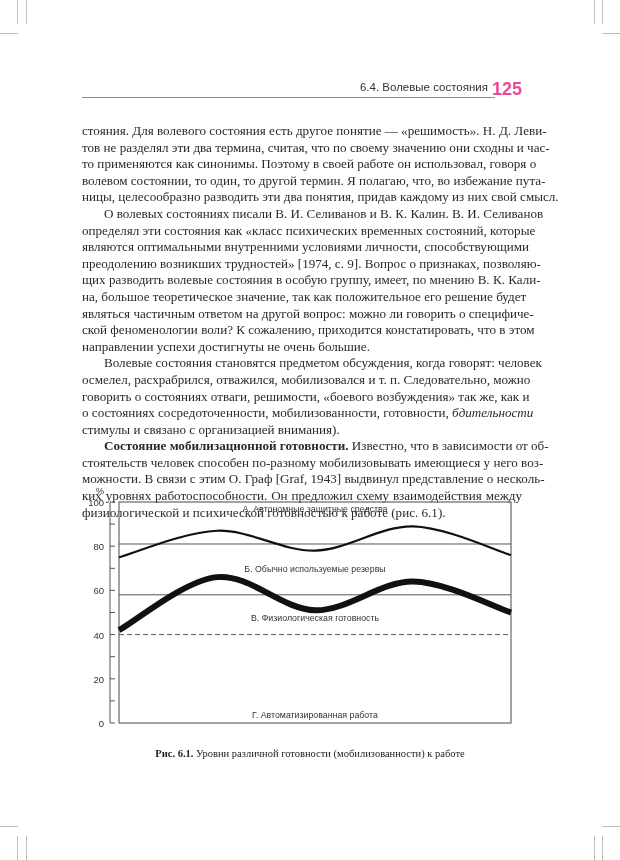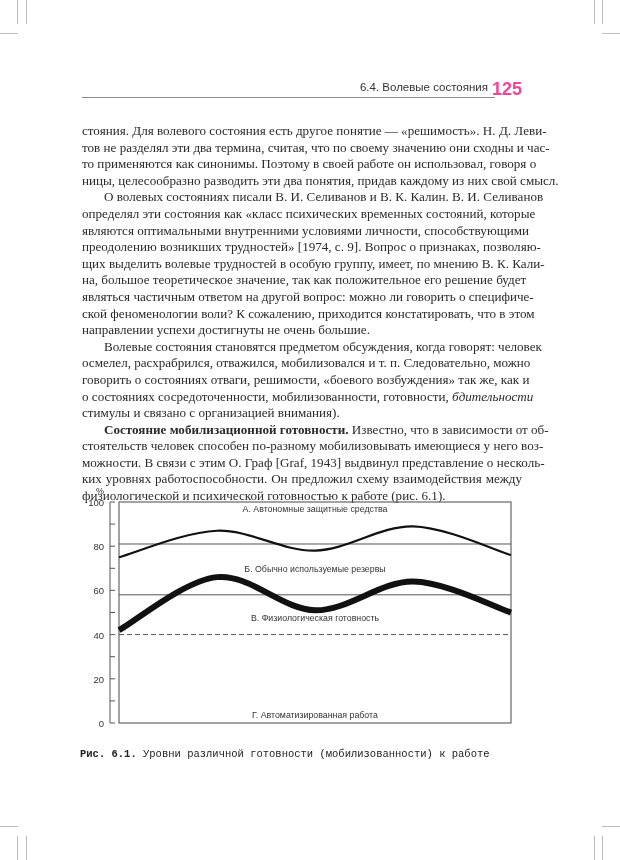--- a/index.html
+++ b/index.html
@@ -8,21 +8,21 @@
   .running-head { position:absolute; left:82px; top:80px; width:440px; height:20px; }
   .rh-rule { position:absolute; left:0; top:17px; width:413px; height:1px; background:#8a8a8a; }
   .rh-title { position:absolute; right:34px; top:1px; font-family:"Liberation Sans","DejaVu Sans",sans-serif; font-size:11.5px; color:#333;text-align:right; }
   .rh-page { position:absolute; right:0; top:-1px; font-family:"Liberation Sans","DejaVu Sans",sans-serif; font-weight:bold; font-size:18px; color:#ec4899; }
   .text { position:absolute; left:82px; top:123px; width:440px; font-size:13.1px; line-height:16.6px; text-align:justify; hyphens:manual; }
   .text p { margin:0; text-indent:0; }
   .text p span.line { display:block; text-align:justify; text-align-last:justify; white-space:nowrap; }
   .text p span.line.last { text-align-last:left; }
   .chart { position:absolute; left:80px; top:480px; width:460px; height:260px; }
   .chart svg text { font-family:"Liberation Sans","DejaVu Sans",sans-serif; }
-  .caption { position:absolute; left:80px; top:748px; width:460px; font-family:Liberation Mono, monospace; font-size:10.5px; color:#222; }
+  .caption { position:absolute; left:80px; top:748px; width:460px; text-align:center; font-family:Liberation Serif, serif; font-size:10.5px; color:#222; }
   .caption b { font-weight:bold; }
 </style>
 </head>
 <body>
 
 <div class="crop" style="left:0;top:33px;width:18px;height:1px;"></div>
 <div class="crop" style="left:17px;top:0;width:1px;height:24px;"></div>
 <div class="crop" style="left:26px;top:0;width:1px;height:24px;"></div>
 <div class="crop" style="left:602px;top:33px;width:18px;height:1px;"></div>
 <div class="crop" style="left:602px;top:0;width:1px;height:24px;"></div>
@@ -38,28 +38,29 @@
   <div class="rh-rule"></div>
   <span class="rh-title">6.4. Волевые состояния</span>
   <span class="rh-page">125</span>
 </div>
 
 <div class="text">
   <p>
     <span class="line">стояния. Для волевого состояния есть другое понятие — «решимость». Н. Д. Леви-</span>
     <span class="line">тов не разделял эти два термина, считая, что по своему значению они сходны и час-</span>
     <span class="line">то применяются как синонимы. Поэтому в своей работе он использовал, говоря о</span>
+    <span class="line">волевом состоянии, то один, то другой термин. Я полагаю, что, во избежание пута-</span>
     <span class="line last">ницы, целесообразно разводить эти два понятия, придав каждому из них свой смысл.</span>
   </p>
   <p>
     <span class="line" style="padding-left:22px">О волевых состояниях писали В. И. Селиванов и В. К. Калин. В. И. Селиванов</span>
     <span class="line">определял эти состояния как «класс психических временных состояний, которые</span>
     <span class="line">являются оптимальными внутренними условиями личности, способствующими</span>
     <span class="line">преодолению возникших трудностей» [1974, с. 9]. Вопрос о признаках, позволяю-</span>
-    <span class="line">щих выделить волевые трудностей в особую группу, имеет, по мнению В. К. Кали-</span>
+    <span class="line">щих разводить волевые состояния в особую группу, имеет, по мнению В. К. Кали-</span>
     <span class="line">на, большое теоретическое значение, так как положительное его решение будет</span>
     <span class="line">являться частичным ответом на другой вопрос: можно ли говорить о специфиче-</span>
     <span class="line">ской феноменологии воли? К сожалению, приходится констатировать, что в этом</span>
     <span class="line last">направлении успехи достигнуты не очень большие.</span>
   </p>
   <p>
     <span class="line" style="padding-left:22px">Волевые состояния становятся предметом обсуждения, когда говорят: человек</span>
     <span class="line">осмелел, расхрабрился, отважился, мобилизовался и т. п. Следовательно, можно</span>
     <span class="line">говорить о состояниях отваги, решимости, «боевого возбуждения» так же, как и</span>
     <span class="line"><span>о состояниях сосредоточенности, мобилизованности, готовности, </span><i>бдительности</i></span>

